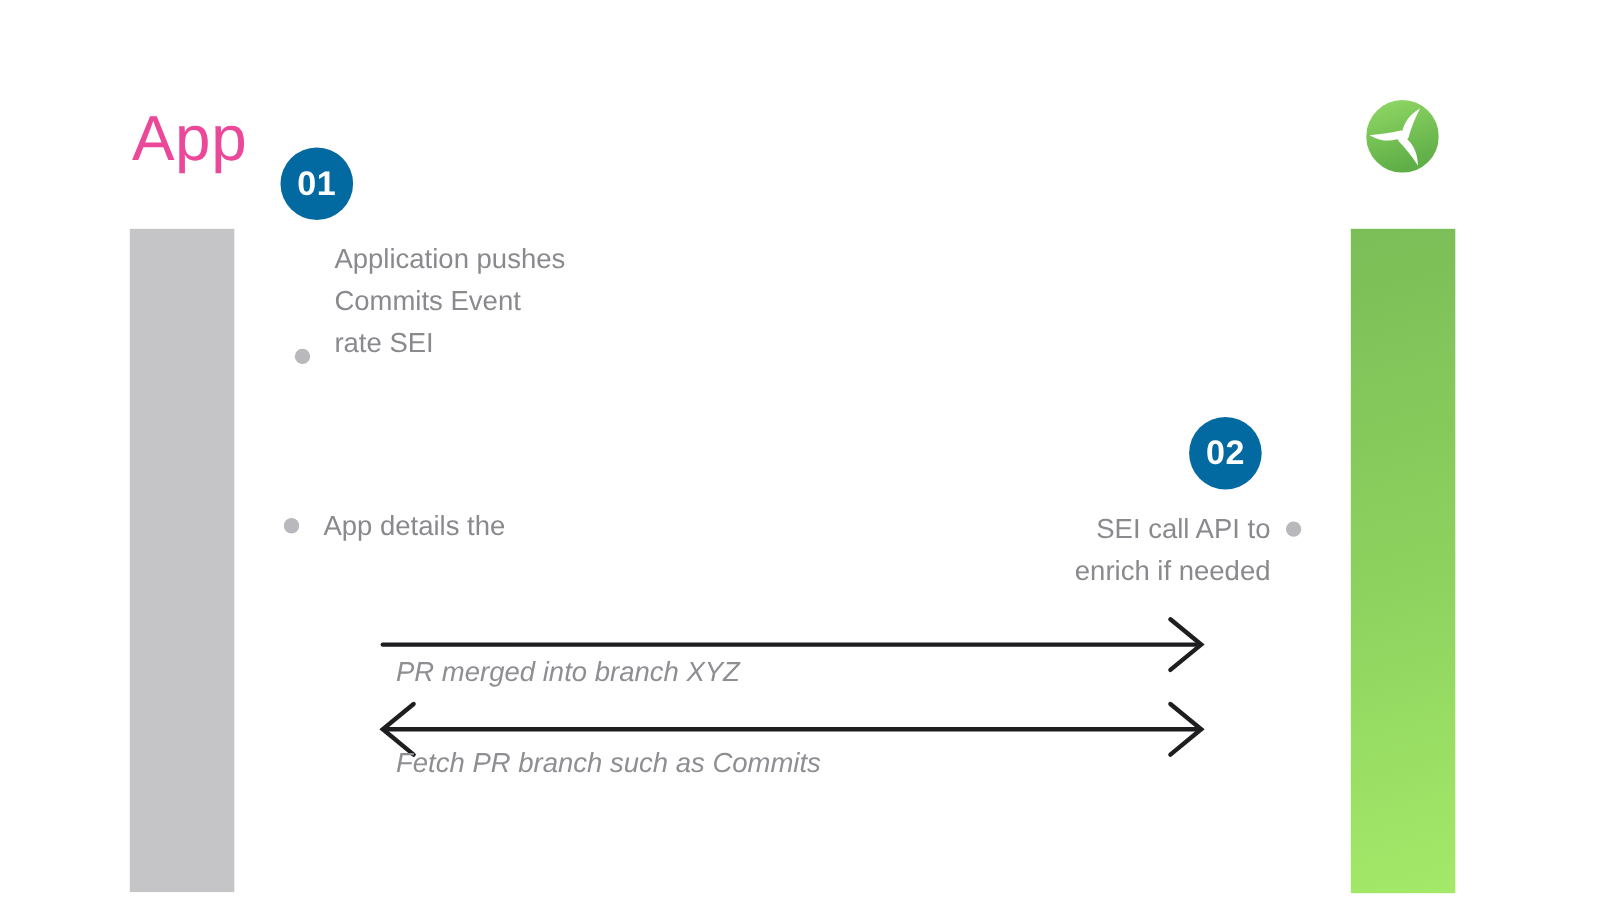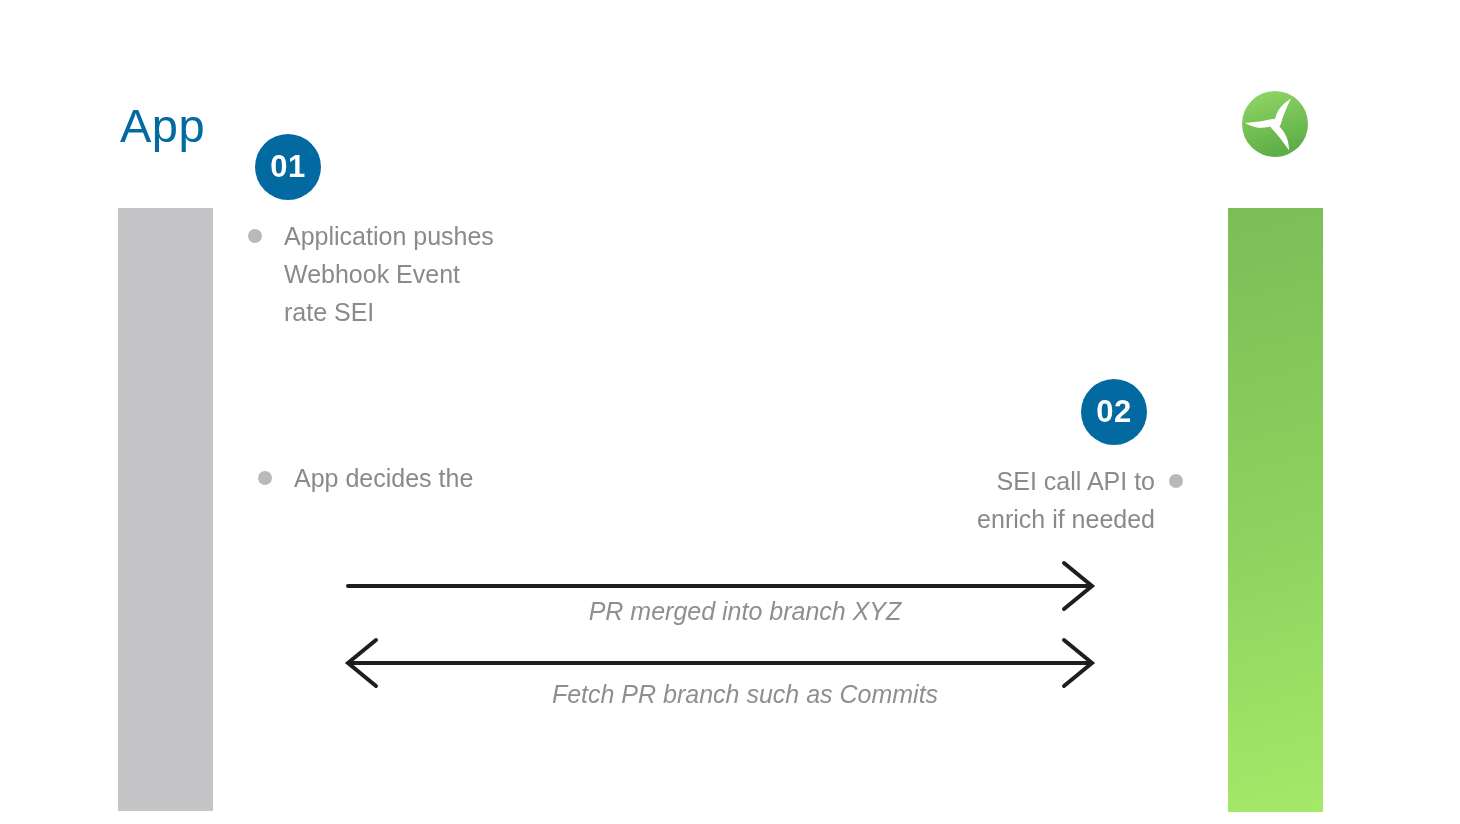--- a/index.html
+++ b/index.html
@@ -9,24 +9,24 @@
     height: 824px;
     background: #ffffff;
     overflow: hidden;
     font-family: "Liberation Sans", "DejaVu Sans", sans-serif;
   }
 
   .page-title {
     position: absolute;
     left: 120px;
     top: 98px;
-    font-size: 47px;
+    font-size: 58px;
     line-height: 56px;
     font-weight: 500;
-    color: #0369a1;
+    color: #ec4899;
     letter-spacing: 0.5px;
   }
 
   .app-bar {
     position: absolute;
     left: 118px;
     top: 208px;
     width: 95px;
     height: 603px;
     background: #c5c5c7;
@@ -77,21 +77,21 @@
     border-radius: 50%;
     background: #b9b9bd;
     margin-top: 12px;
     flex: 0 0 auto;
   }
   .bullet-text {
     font-size: 25px;
     line-height: 38px;
     color: #8a8a8e;
   }
-  .bullet-1 { left: 248px; top: 217px; }
+  .bullet-1 { left: 268px; top: 217px; align-items: flex-end; }
   .bullet-2 { left: 258px; top: 368px; }
   .bullet-3 { left: 258px; top: 459px; }
   .bullet-right {
     top: 462px;
     right: 277px;
     gap: 14px;
   }
   .bullet-right .bullet-text { text-align: right; }
 
   .arrow-layer {
@@ -99,21 +99,20 @@
     left: 0; top: 0;
     width: 1460px;
     height: 824px;
     pointer-events: none;
   }
 
   .arrow-label {
     position: absolute;
     left: 360px;
     width: 770px;
-    text-align: center;
     font-size: 25px;
     line-height: 38px;
     font-style: italic;
     color: #8e8e93;
   }
   .arrow-label-1 { top: 592px; }
   .arrow-label-2 { top: 675px; }
 </style>
 </head>
 <body>
@@ -149,30 +148,30 @@
   </div>
 
   <div class="step-circle step-02">
     <span>02</span>
   </div>
 
   <div class="bullet-item bullet-1">
     <span class="bullet-dot"></span>
     <div class="bullet-text">
       <div>Application pushes</div>
-      <div>Webhook Event</div>
+      <div>Commits Event</div>
       <div>rate SEI</div>
     </div>
   </div>
 
 
   <div class="bullet-item bullet-3">
     <span class="bullet-dot"></span>
     <div class="bullet-text">
-      <div>App decides the</div>
+      <div>App details the</div>
     </div>
   </div>
 
   <div class="bullet-item bullet-right" style="position:absolute;">
     <div class="bullet-text">
       <div>SEI call API to</div>
       <div>enrich if needed</div>
     </div>
     <span class="bullet-dot"></span>
   </div>

